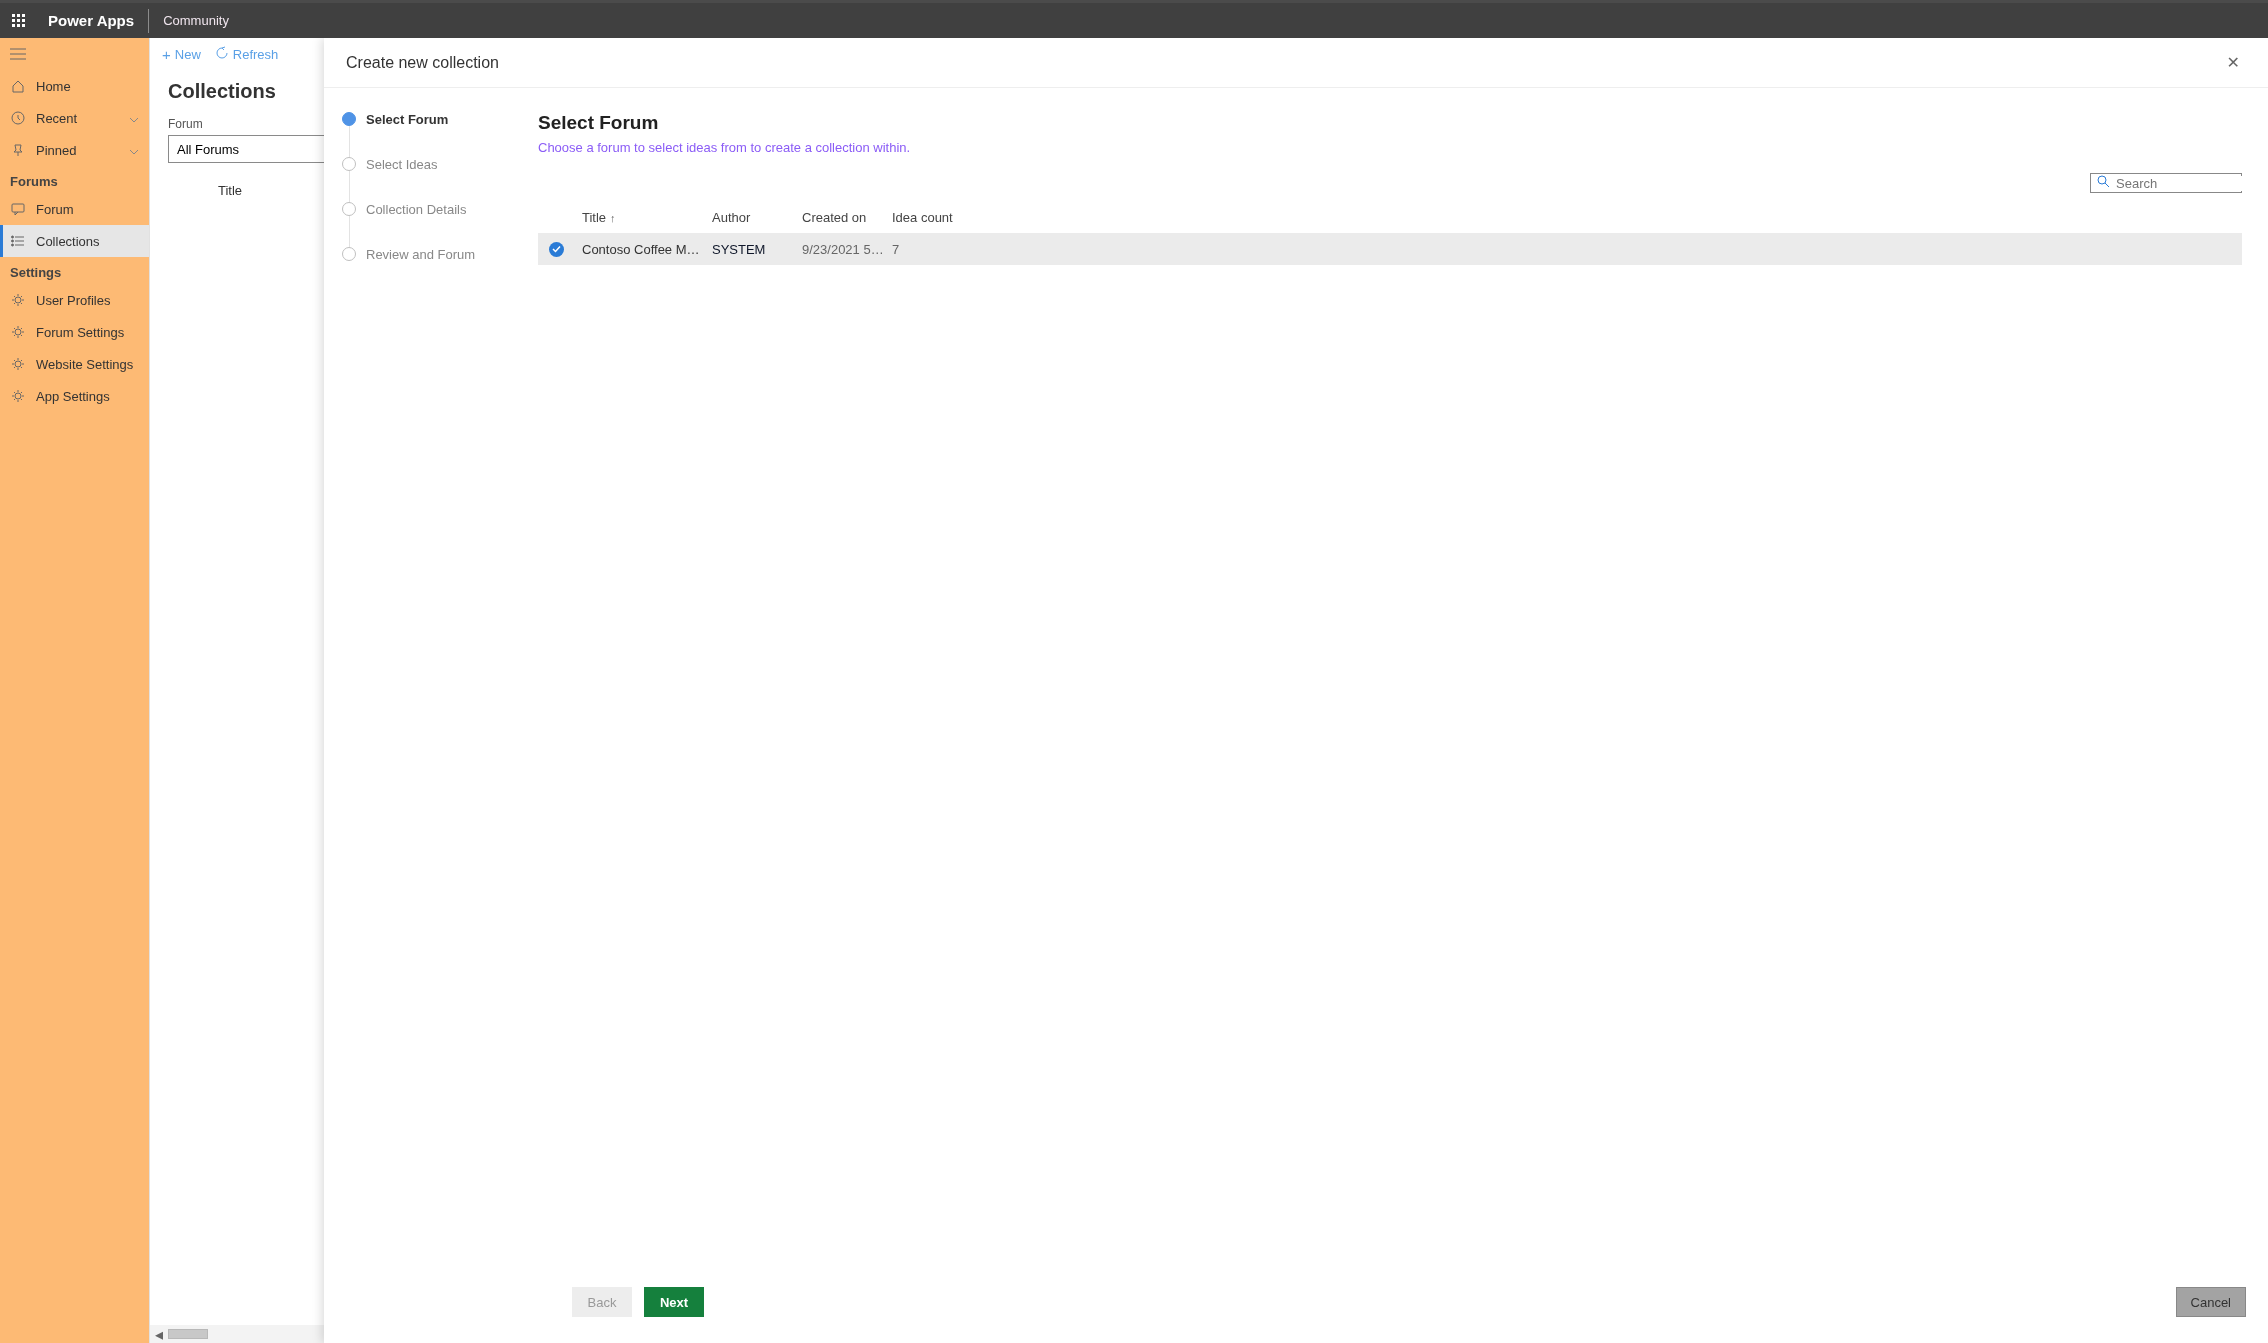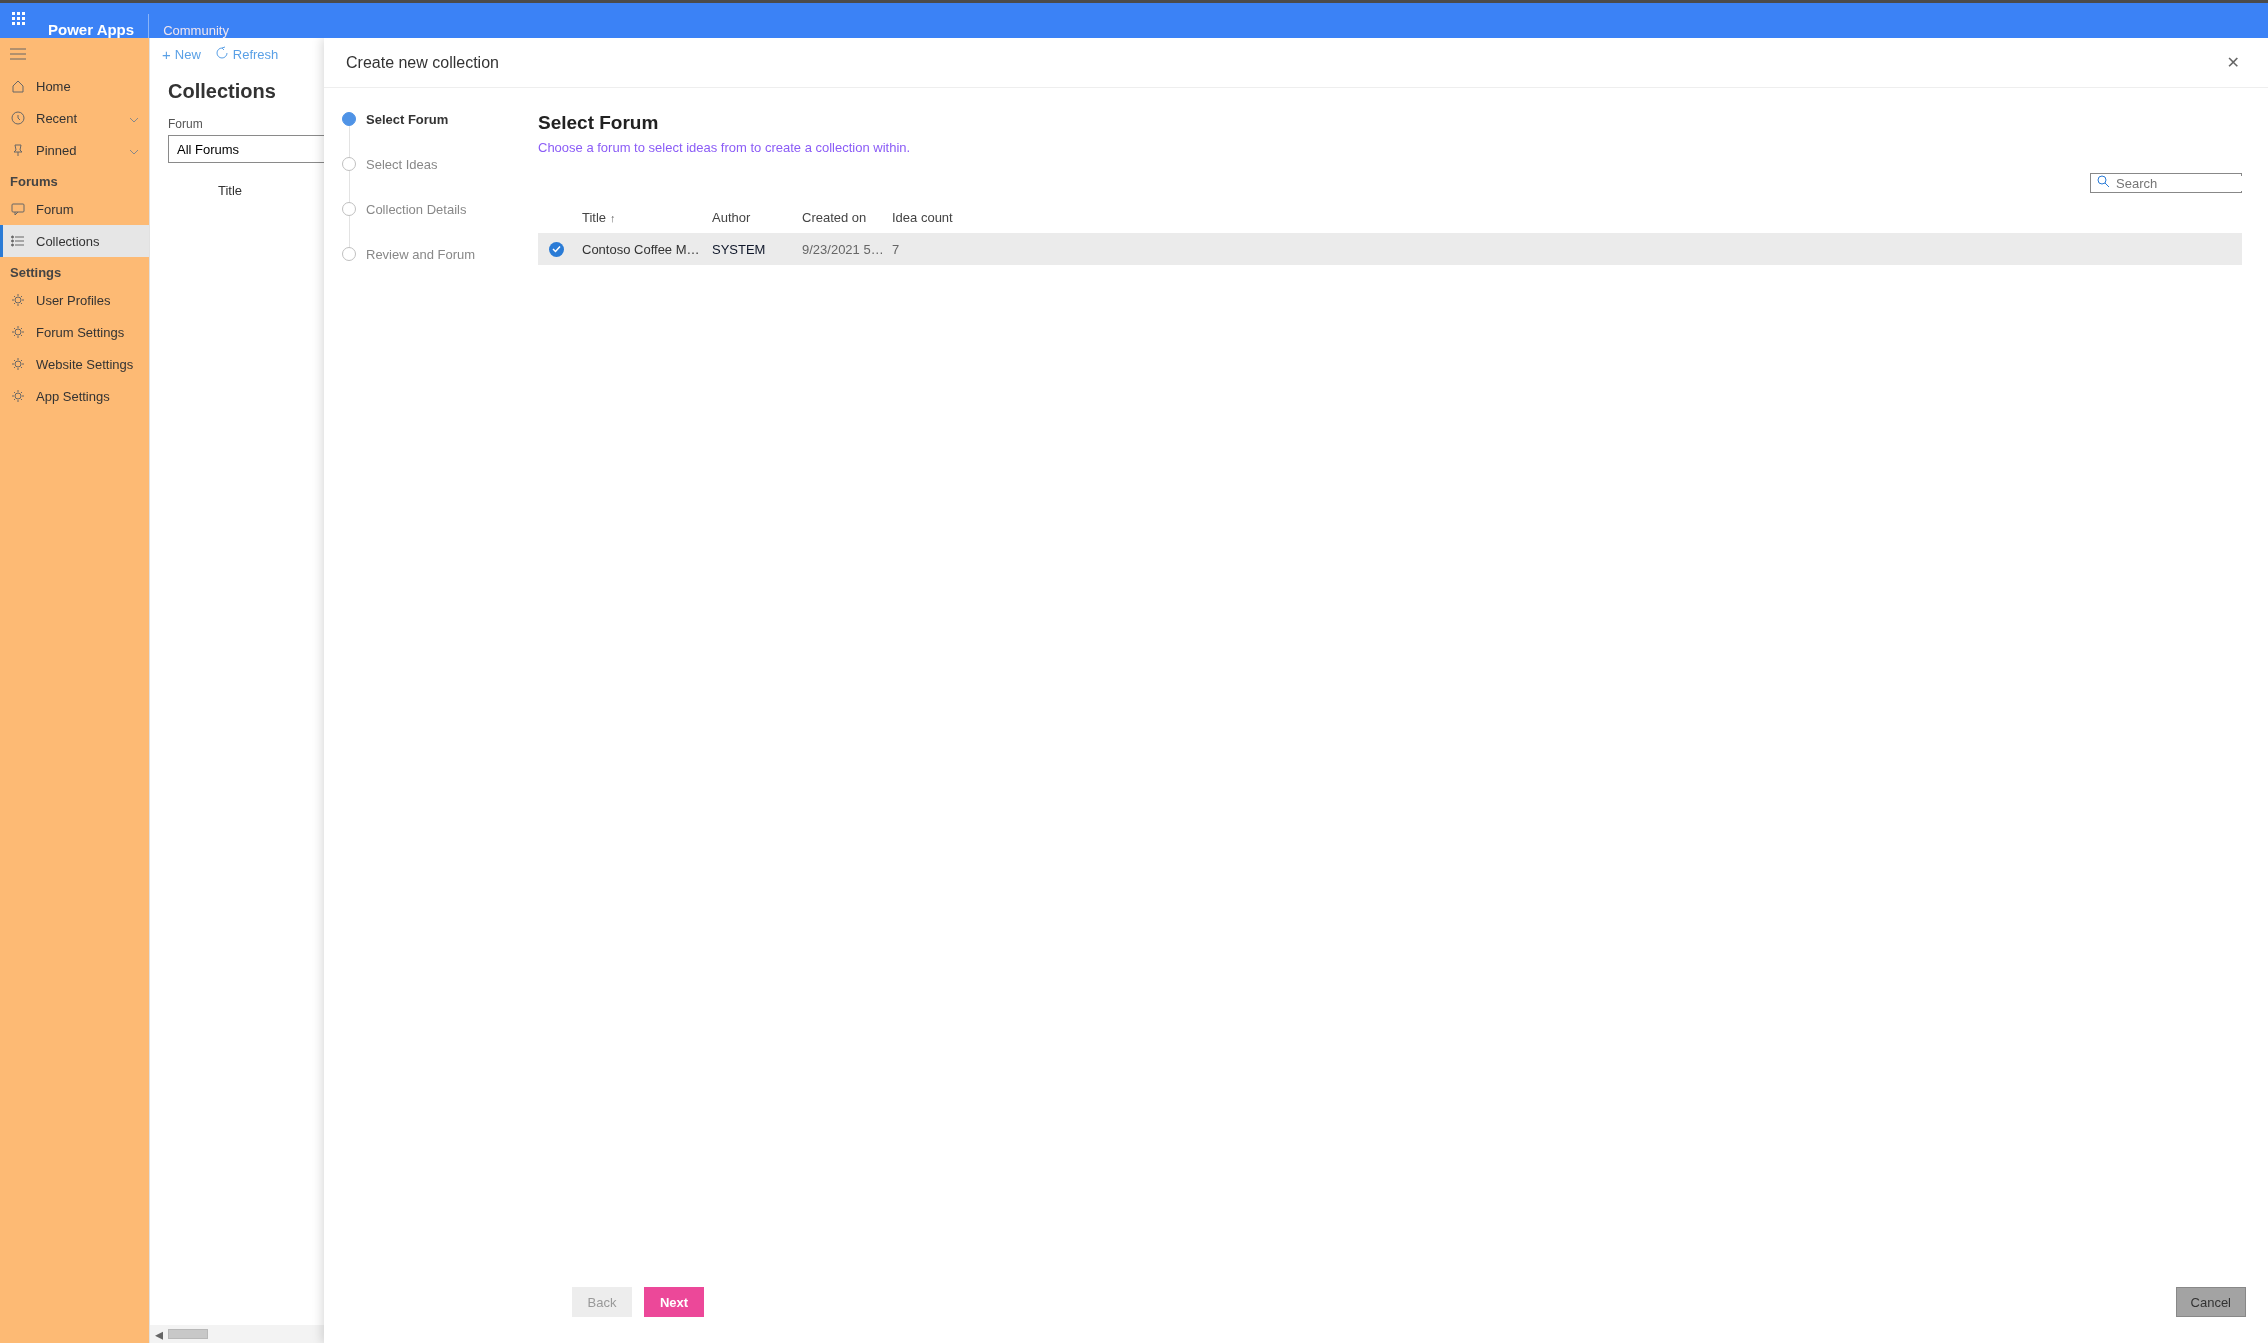--- a/index.html
+++ b/index.html
@@ -1,20 +1,20 @@
 <!DOCTYPE html>
 <html><head>
 <meta charset="utf-8">
 <style>
   * { box-sizing: border-box; margin: 0; padding: 0; font-family: "Segoe UI", Tahoma, sans-serif; }
   html, body { height: 100%; width: 100%; overflow: hidden; }
   body { display: flex; flex-direction: column; background:#fff; }
 
   
-  .appbar { height:38px; background:#3b82f6; display:flex; align-items:flex-end; color:#fff; flex:0 0 auto; border-top:3px solid #4b4b4b;}
+  .appbar { height:38px; background:#404040; display:flex; align-items:center; color:#fff; flex:0 0 auto; border-top:3px solid #4b4b4b;}
   .waffle { width:38px; height:38px; display:flex; align-items:center; justify-content:center; cursor:pointer; }
   .waffle svg { fill:#fff; }
   .app-title { font-weight:600; font-size:15px; padding:0 10px; }
   .app-div { width:1px; height:24px; background:rgba(255,255,255,0.4); margin:0 4px; }
   .app-sub { font-size:13px; padding:0 10px; color:#f0e5ee; }
 
   
   .shell { flex:1 1 auto; display:flex; overflow:hidden; position:relative; }
 
   
@@ -78,21 +78,21 @@
   .cell.sel { display:flex; justify-content:center;}
   .scheck { width:15px; height:15px; border-radius:50%; background:#2a7bd6; display:flex; align-items:center; justify-content:center;}
   .scheck svg { stroke:#fff; }
   .sort-arrow { margin-left:4px; font-size:11px; color:#666;}
 
   
   .panel-footer { height:56px; display:flex; padding:0 22px; gap:12px;}
   .panel-footer .spacer { flex:1; }
   .btn { height:30px; min-width:60px; padding:0 14px; font-size:13px; border:1px solid transparent; cursor:pointer; }
   .btn.back { background:#ededed; color:#999; cursor:not-allowed;}
-  .btn.next { background:#ec4899; color:#fff; font-weight:600;}
+  .btn.next { background:#15803d; color:#fff; font-weight:600;}
   .btn.cancel { background:#a3a3a3; border:1px solid #888; color:#333;}
 </style>
 </head>
 <body>
 
 <div class="appbar">
   <div class="waffle">
     <svg width="14" height="14" viewBox="0 0 14 14">
         <rect x="0" y="0" width="3" height="3"></rect>
         <rect x="5" y="0" width="3" height="3"></rect>

